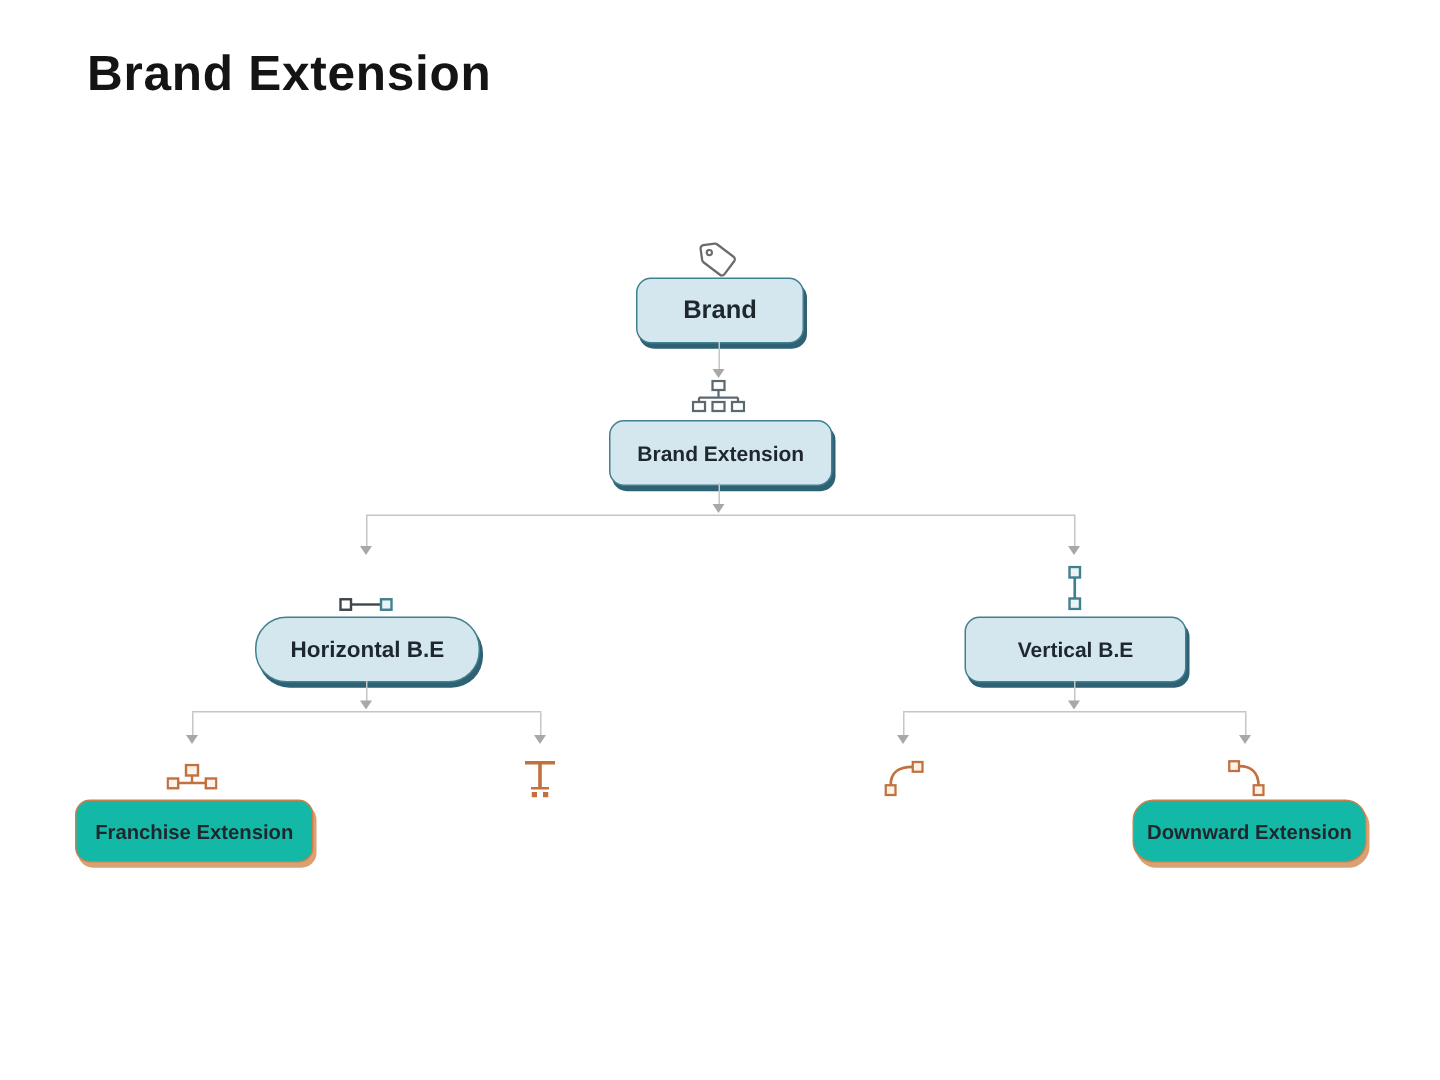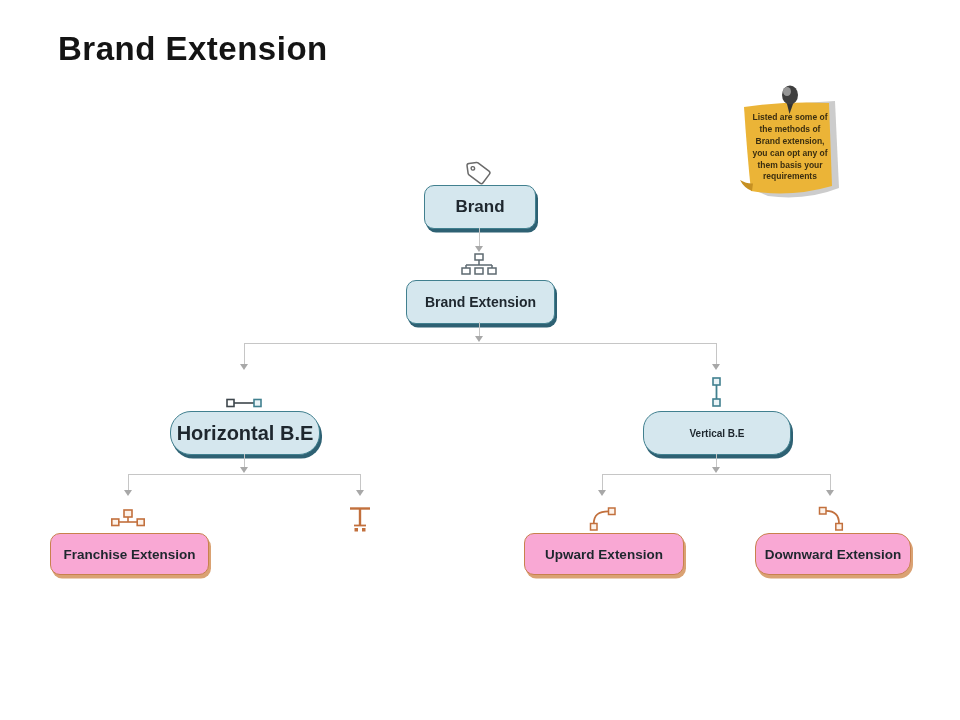--- a/index.html
+++ b/index.html
@@ -13,21 +13,21 @@
   }
   .footer {
     position:absolute; left:0; top:695px; width:960px; text-align:center;
     font-size:13.5px; color:#8f8f8f; word-spacing:3px;
   }
   .node {
     position:absolute; display:flex; align-items:center; justify-content:center;
     border-radius:10px; font-weight:bold; color:#1e272e; text-align:right;
   }
   .node.blue  { background:#D5E7EE; border:1.4px solid #41808F; box-shadow:2px 3.5px 0 #2E6173; }
-  .node.peach { background:#f9a8d4; border:1.4px solid #C8814D; box-shadow:2px 3.5px 0 #DAA273; }
+  .node.peach { background:#14b8a6; border:1.4px solid #C8814D; box-shadow:2px 3.5px 0 #DAA273; }
   .hline { position:absolute; height:1px; background:#C6C6C6; }
   .vline { position:absolute; width:1px;  background:#C6C6C6; }
   .arrow-down {
     position:absolute; width:0; height:0;
     border-left:4px solid transparent; border-right:4px solid transparent;
     border-top:6px solid #A8A8A8;
   }
   .icon { position:absolute; line-height:0; }
   .sticky { position:absolute; left:738px; top:86px; width:110px; height:120px; }
   .sticky .paper { position:absolute; left:0; top:12px; }
@@ -37,33 +37,20 @@
   }
   .sticky .pin { position:absolute; left:38px; top:-2px; }
 </style>
 </head>
 <body>
 
 <div class="slide">
 
   <div class="title">Brand Extension</div>
 
-  <div class="sticky">
-    <svg class="paper" width="104" height="106" viewBox="0 0 104 106">
-      <path d="M18,8 L97,3 L101,90 Q68,103 30,98 L16,92 Z" fill="#CCCCCC"></path>
-      <path d="M6,9 Q45,3 91,5 L94,88 Q52,100 13,93 Q9,55 6,9 Z" fill="#EBB437"></path>
-      <path d="M14,93 Q6,90 2,82 Q9,86 15,85.5 Z" fill="#C69022"></path>
-    </svg>
-    <div class="note-text">Listed are some of the methods of Brand extension, you can opt any of them basis your requirements</div>
-    <svg class="pin" width="28" height="32" viewBox="0 0 28 32">
-      <path d="M11,20 L17,20 L13.5,30 Z" fill="#333333"></path>
-      <ellipse cx="14" cy="11" rx="8" ry="9.5" fill="#3F3F3F"></ellipse>
-      <ellipse cx="11" cy="7.5" rx="4" ry="4.5" fill="#969696"></ellipse>
-    </svg>
-  </div>
 
   <div class="icon" style="left:462px; top:160px;">
     <svg width="34" height="26" viewBox="0 0 24 24" style="transform:rotate(-8deg);">
       <path d="M21.4,11.6 l-9,-9 A2,2 0 0 0 11,2 H4 A2,2 0 0 0 2,4 v7 a2,2 0 0 0 0.6,1.4 l9,9 a2,2 0 0 0 2.8,0 l7,-7 a2,2 0 0 0 0,-2.8 Z" fill="none" stroke="#6B6B6B" stroke-width="1.4"></path>
       <circle cx="7" cy="7" r="1.6" fill="none" stroke="#6B6B6B" stroke-width="1.3"></circle>
     </svg>
   </div>
   <div class="node blue" style="left:424px; top:185px; width:110px; height:42px; font-size:17px;">
     <span>Brand</span>
   </div>
@@ -103,24 +90,24 @@
     </svg>
   </div>
   <div class="icon" style="left:711px; top:377px;">
     <svg width="11" height="30" viewBox="0 0 11 30">
       <line x1="5.5" y1="8" x2="5.5" y2="22" stroke="#41808F" stroke-width="1.8"></line>
       <rect x="2" y="1" width="7" height="7" fill="#EAF4F7" stroke="#41808F" stroke-width="1.6"></rect>
       <rect x="2" y="22" width="7" height="7" fill="#EAF4F7" stroke="#41808F" stroke-width="1.6"></rect>
     </svg>
   </div>
 
-  <div class="node blue" style="left:170px; top:411px; width:148px; height:42px; font-size:20px;border-radius:21px;">
+  <div class="node blue" style="left:170px; top:411px; width:148px; height:42px; font-size:15px;border-radius:21px;">
     <span>Horizontal B.E</span>
   </div>
-  <div class="node blue" style="left:643px; top:411px; width:146px; height:42px; font-size:10px;border-radius:18px;">
+  <div class="node blue" style="left:643px; top:411px; width:146px; height:42px; font-size:14px;">
     <span>Vertical B.E</span>
   </div>
 
   <div class="vline" style="left:244px; top:454px; height:14px;"></div>
   <div class="arrow-down" style="left:240px; top:467px;"></div>
   <div class="hline" style="left:128px; top:474px; width:233px;"></div>
   <div class="vline" style="left:128px; top:475px; height:16px;"></div>
   <div class="arrow-down" style="left:124px; top:490px;"></div>
   <div class="vline" style="left:360px; top:475px; height:16px;"></div>
   <div class="arrow-down" style="left:356px; top:490px;"></div>
@@ -162,21 +149,18 @@
     <svg width="27" height="27" viewBox="0 0 27 27">
       <path d="M8,5.8 C16.5,5.8 21,10.5 21,18.5" fill="none" stroke="#C2703D" stroke-width="1.8"></path>
       <rect x="1.5" y="2.5" width="6.5" height="6.5" fill="#FDF2E9" stroke="#C2703D" stroke-width="1.5"></rect>
       <rect x="17.8" y="18.5" width="6.5" height="6.5" fill="#FDF2E9" stroke="#C2703D" stroke-width="1.5"></rect>
     </svg>
   </div>
 
   <div class="node peach" style="left:50px; top:533px; width:157px; height:40px; font-size:13.5px;">
     <span>Franchise Extension</span>
   </div>
-  <div class="node peach" style="left:524px; top:533px; width:158px; height:40px; font-size:13.5px;">
-    <span>Upward Extension</span>
-  </div>
   <div class="node peach" style="left:755px; top:533px; width:154px; height:40px; font-size:13.5px;border-radius:14px;">
     <span>Downward Extension</span>
   </div>
 
 
 </div>
 
 </body></html>

